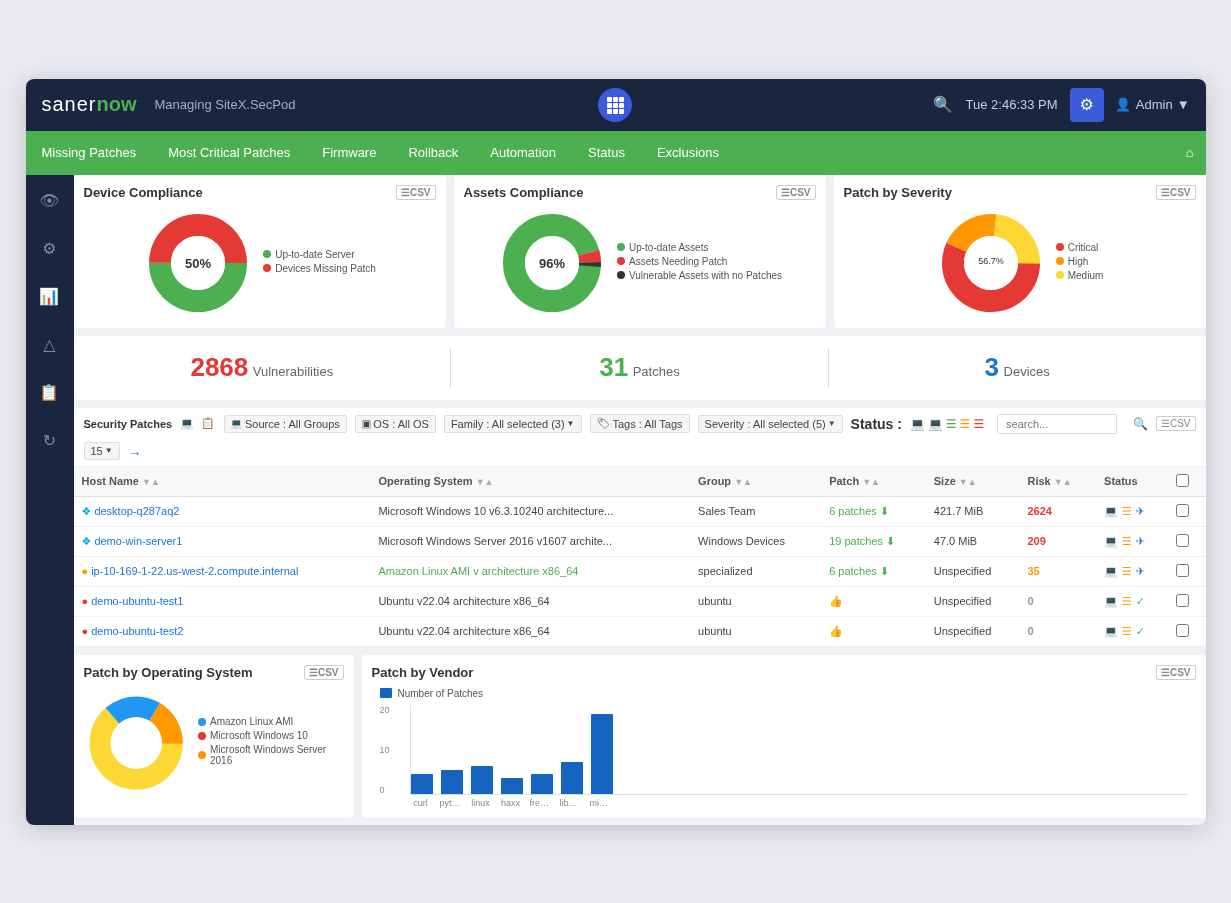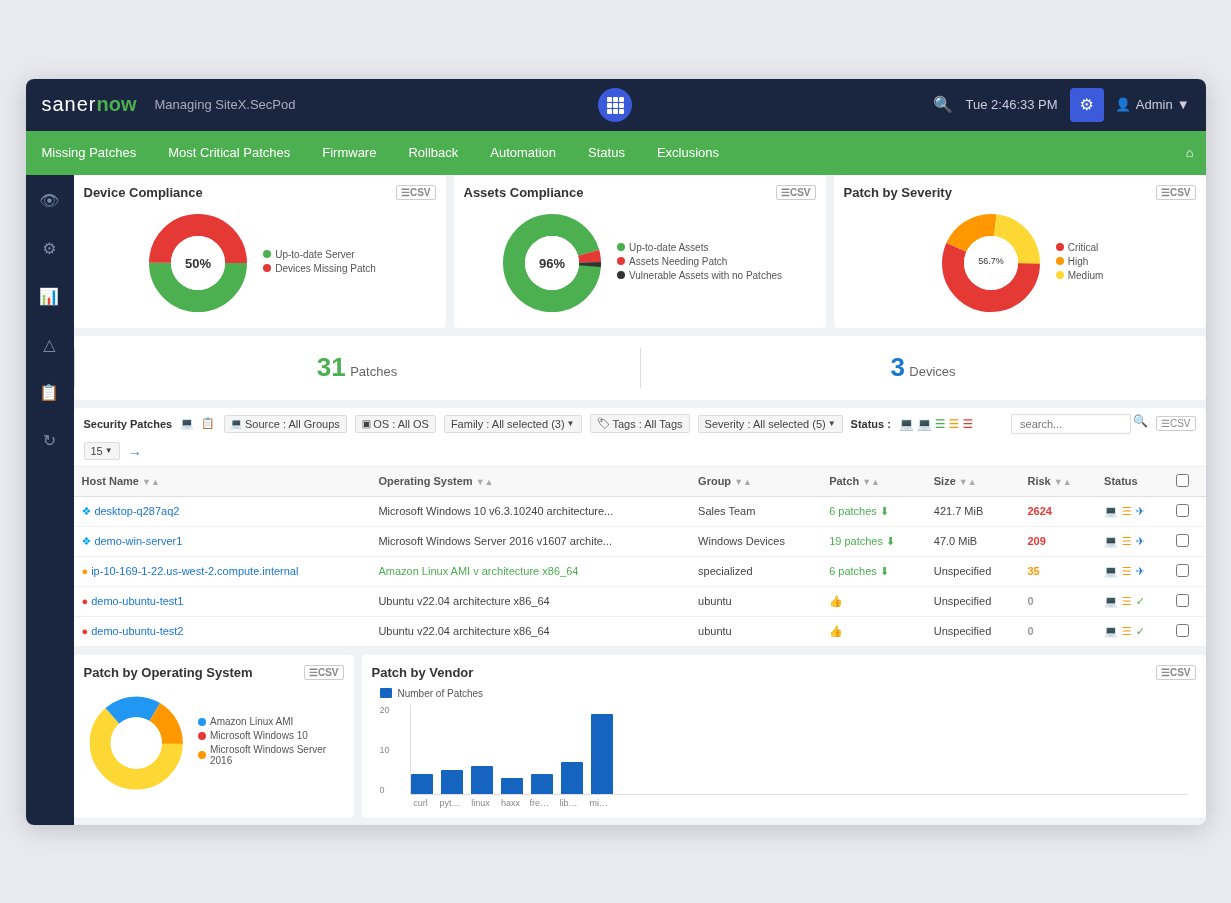--- a/index.html
+++ b/index.html
@@ -43,24 +43,24 @@
     .stats-row { background: #fff; border-radius: 4px; display: flex; align-items: center; margin-bottom: 8px; padding: 12px 0; }
     .stat-item { flex: 1; text-align: center; }
     .stat-num { font-size: 26px; font-weight: 700; }
     .stat-num.red { color: #e53935; }
     .stat-num.green { color: #4caf50; }
     .stat-num.blue { color: #1976d2; }
     .stat-label { font-size: 13px; color: #666; }
     .stat-divider { width: 1px; background: #ddd; height: 40px; }
     
     .filter-bar { background: #fff; border-radius: 4px 4px 0 0; padding: 6px 10px; display: flex; align-items: center; gap: 8px; flex-wrap: wrap; border-bottom: 1px solid #eee; }
-    .filter-label { font-size: 11px; color: #333; font-weight: 600; }
+    .filter-label { font-size: 14px; color: #333; font-weight: 600; }
     .filter-chip { font-size: 11px; color: #444; background: #f5f5f5; border: 1px solid #ddd; border-radius: 2px; padding: 2px 6px; cursor: pointer; display: flex; align-items: center; gap: 2px; }
     .filter-chip .arrow { font-size: 8px; }
-    .search-bar { margin-left: auto; display: flex; gap: 2px; }
+    .search-bar { margin-left: auto; display: flex; align-items: center; gap: 16px; }
     .search-input { border: 1px solid #ddd; border-radius: 2px; padding: 3px 8px; font-size: 11px; width: 120px; }
     
     .table-wrapper { background: #fff; border-radius: 0 0 4px 4px; overflow: hidden; margin-bottom: 8px; }
     .table { width: 100%; border-collapse: collapse; font-size: 11px; }
     .table th { background: #f8f8f8; padding: 7px 8px; text-align: left; color: #555; font-weight: 600; border-bottom: 1px solid #e0e0e0; white-space: nowrap; }
     .table td { padding: 7px 8px; color: #444; border-bottom: 1px solid #f0f0f0; white-space: nowrap; }
     .link-blue { color: #1976d2; text-decoration: none; cursor: pointer; }
     .link-green { color: #4caf50; text-decoration: none; cursor: pointer; }
     .status-icons { display: flex; gap: 4px; align-items: center; }
     .si { font-size: 11px; }
@@ -228,20 +228,24 @@
               <div class="legend-item">
                   <div class="legend-dot" style="background:#fdd835"></div>
                   <span>Medium</span>
                 </div>
             </div>
           </div>
         </div>
       </div>
 
       <div class="stats-row">
+        <div class="stat-item">
+          <span class="stat-num red">2868</span>
+          <span class="stat-label"> </span><span class="stat-label">Vulnerabilities</span>
+        </div>
         <div class="stat-divider"></div>
         <div class="stat-item">
           <span class="stat-num green">31</span>
           <span class="stat-label"> </span><span class="stat-label">Patches</span>
         </div>
         <div class="stat-divider"></div>
         <div class="stat-item">
           <span class="stat-num blue">3</span>
           <span class="stat-label"> </span><span class="stat-label">Devices</span>
         </div>

